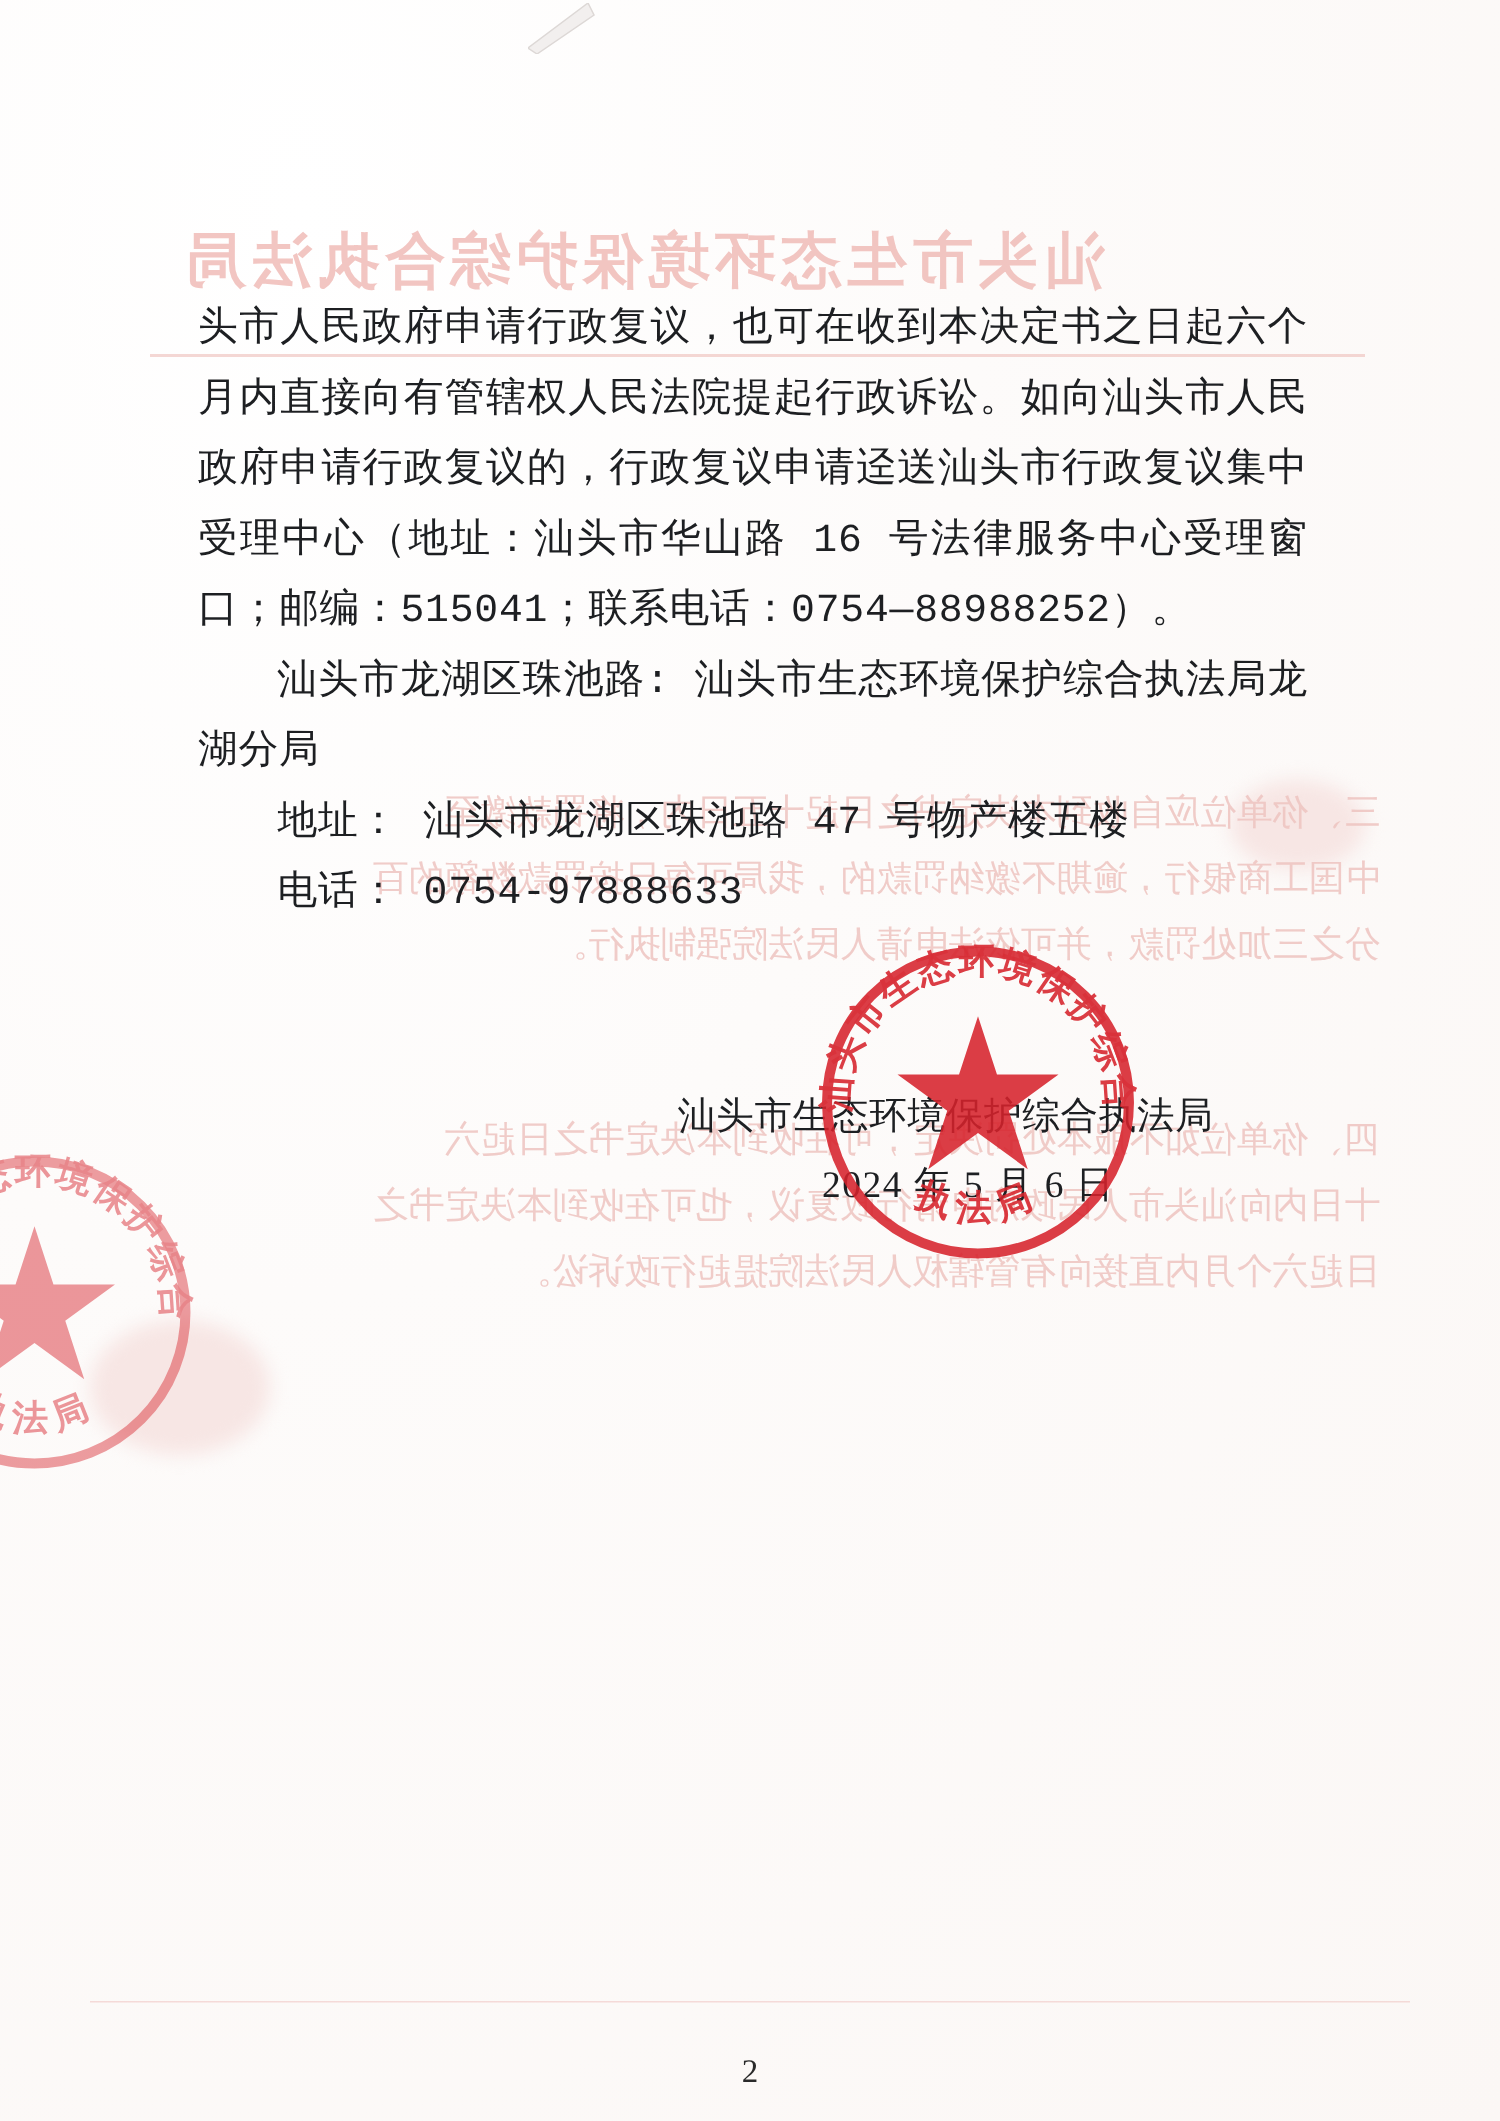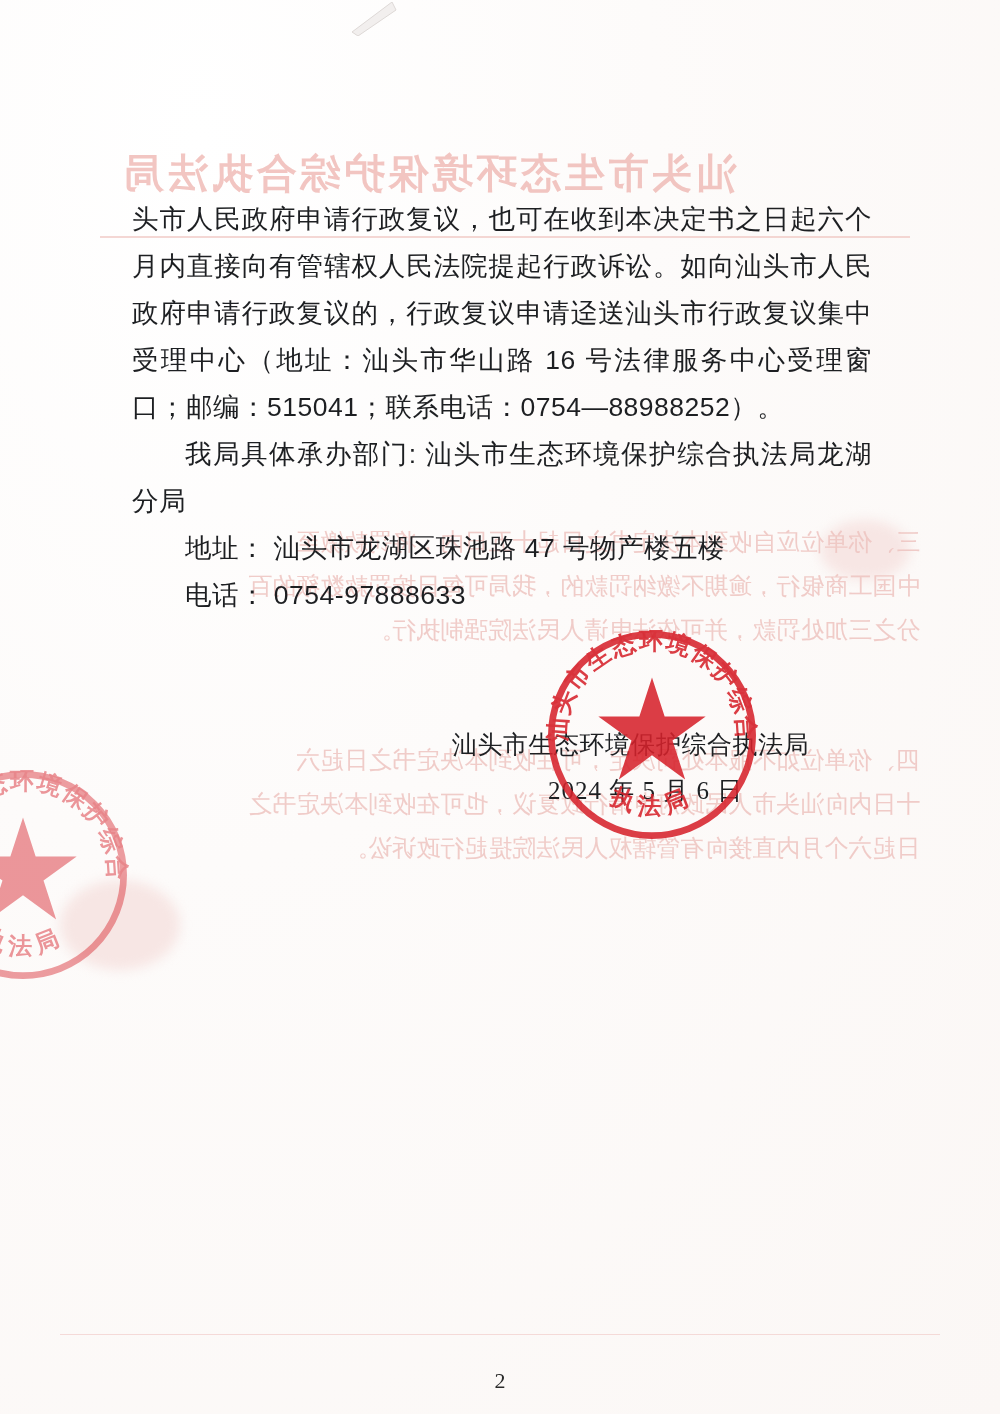--- a/index.html
+++ b/index.html
@@ -81,21 +81,21 @@
   
   #body-text {
     position: absolute;
     left: 132px;
     top: 196px;
     width: 740px;
     font-size: 26.5px;
     line-height: 47px;
     color: #1d1f22;
     letter-spacing: 0.5px;
-    font-family: Liberation Sans, sans-serif;
+    font-family: Liberation Mono, monospace;
   }
   #body-text p {
     margin: 0;
     text-align: justify;
     text-justify: inter-ideograph;
   }
   .indent {
     text-indent: 2em;
   }
 
@@ -200,21 +200,21 @@
     <p class="bleed-line">三、你单位应自收到本决定书之日起十五日内，将罚款缴至</p>
     <p class="bleed-line">中国工商银行，逾期不缴纳罚款的，我局可每日按罚款数额的百</p>
     <p class="bleed-line">分之三加处罚款，并可依法申请人民法院强制执行。</p>
     <p class="bleed-line" style="margin-top:86px;">四、你单位如不服本处罚决定，可在收到本决定书之日起六</p>
     <p class="bleed-line">十日内向汕头市人民政府申请行政复议，也可在收到本决定书之</p>
     <p class="bleed-line">日起六个月内直接向有管辖权人民法院提起行政诉讼。</p>
   </div>
 
   <div id="body-text">
     <p>头市人民政府申请行政复议，也可在收到本决定书之日起六个月内直接向有管辖权人民法院提起行政诉讼。如向汕头市人民政府申请行政复议的，行政复议申请迳送汕头市行政复议集中受理中心（地址：汕头市华山路 16 号法律服务中心受理窗口；邮编：515041；联系电话：0754—88988252）。</p>
-    <p class="indent">我局具体承办部门: 汕头市生态环境保护综合执法局龙湖分局</p>
+    <p class="indent">汕头市龙湖区珠池路: 汕头市生态环境保护综合执法局龙湖分局</p>
     <p class="indent">地址： 汕头市龙湖区珠池路 47 号物产楼五楼</p>
     <p class="indent">电话： 0754-97888633</p>
   </div>
 
   <div id="signature-block">
     <div>汕头市生态环境保护综合执法局</div>
     <div id="sig-date">2024 年 5 月 6 日</div>
   </div>
 
   <svg id="main-seal" viewBox="0 0 240 240">

